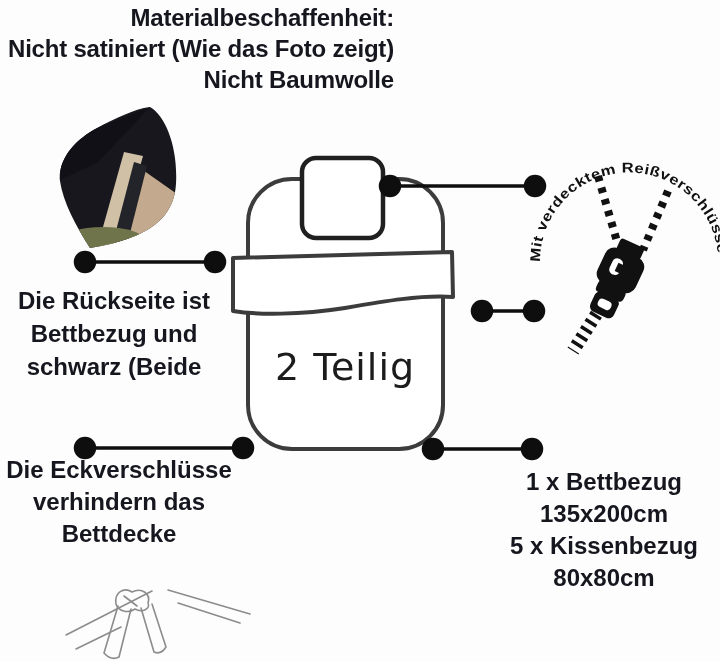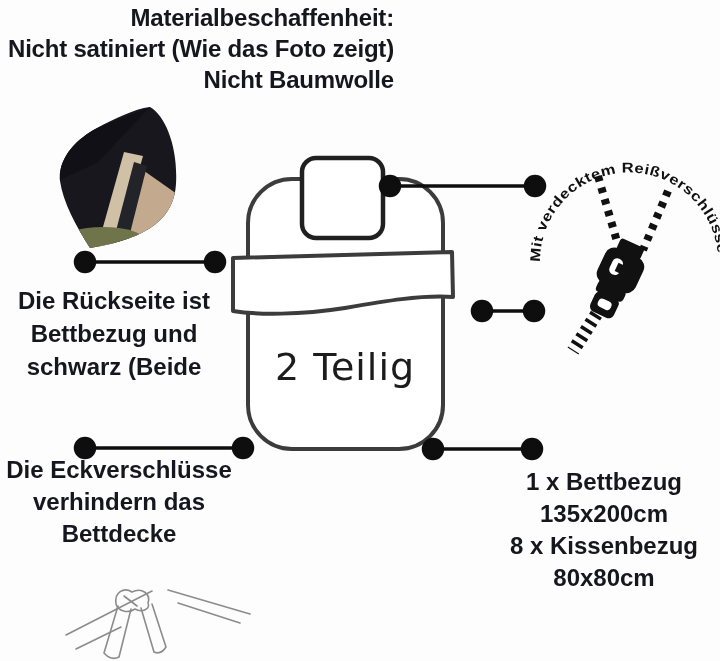--- a/index.html
+++ b/index.html
@@ -119,17 +119,17 @@
 
   <div class="note corner-note">
     <div class="ln">Die Eckverschlüsse</div>
     <div class="ln">verhindern das</div>
     <div class="ln">Bettdecke</div>
   </div>
 
   <div class="note contents-note">
     <div class="ln">1 x Bettbezug</div>
     <div class="ln">135x200cm</div>
-    <div class="ln">8 x Kissenbezug</div>
+    <div class="ln">5 x Kissenbezug</div>
     <div class="ln">80x80cm</div>
   </div>
 
 </div>
 
 </body></html>

